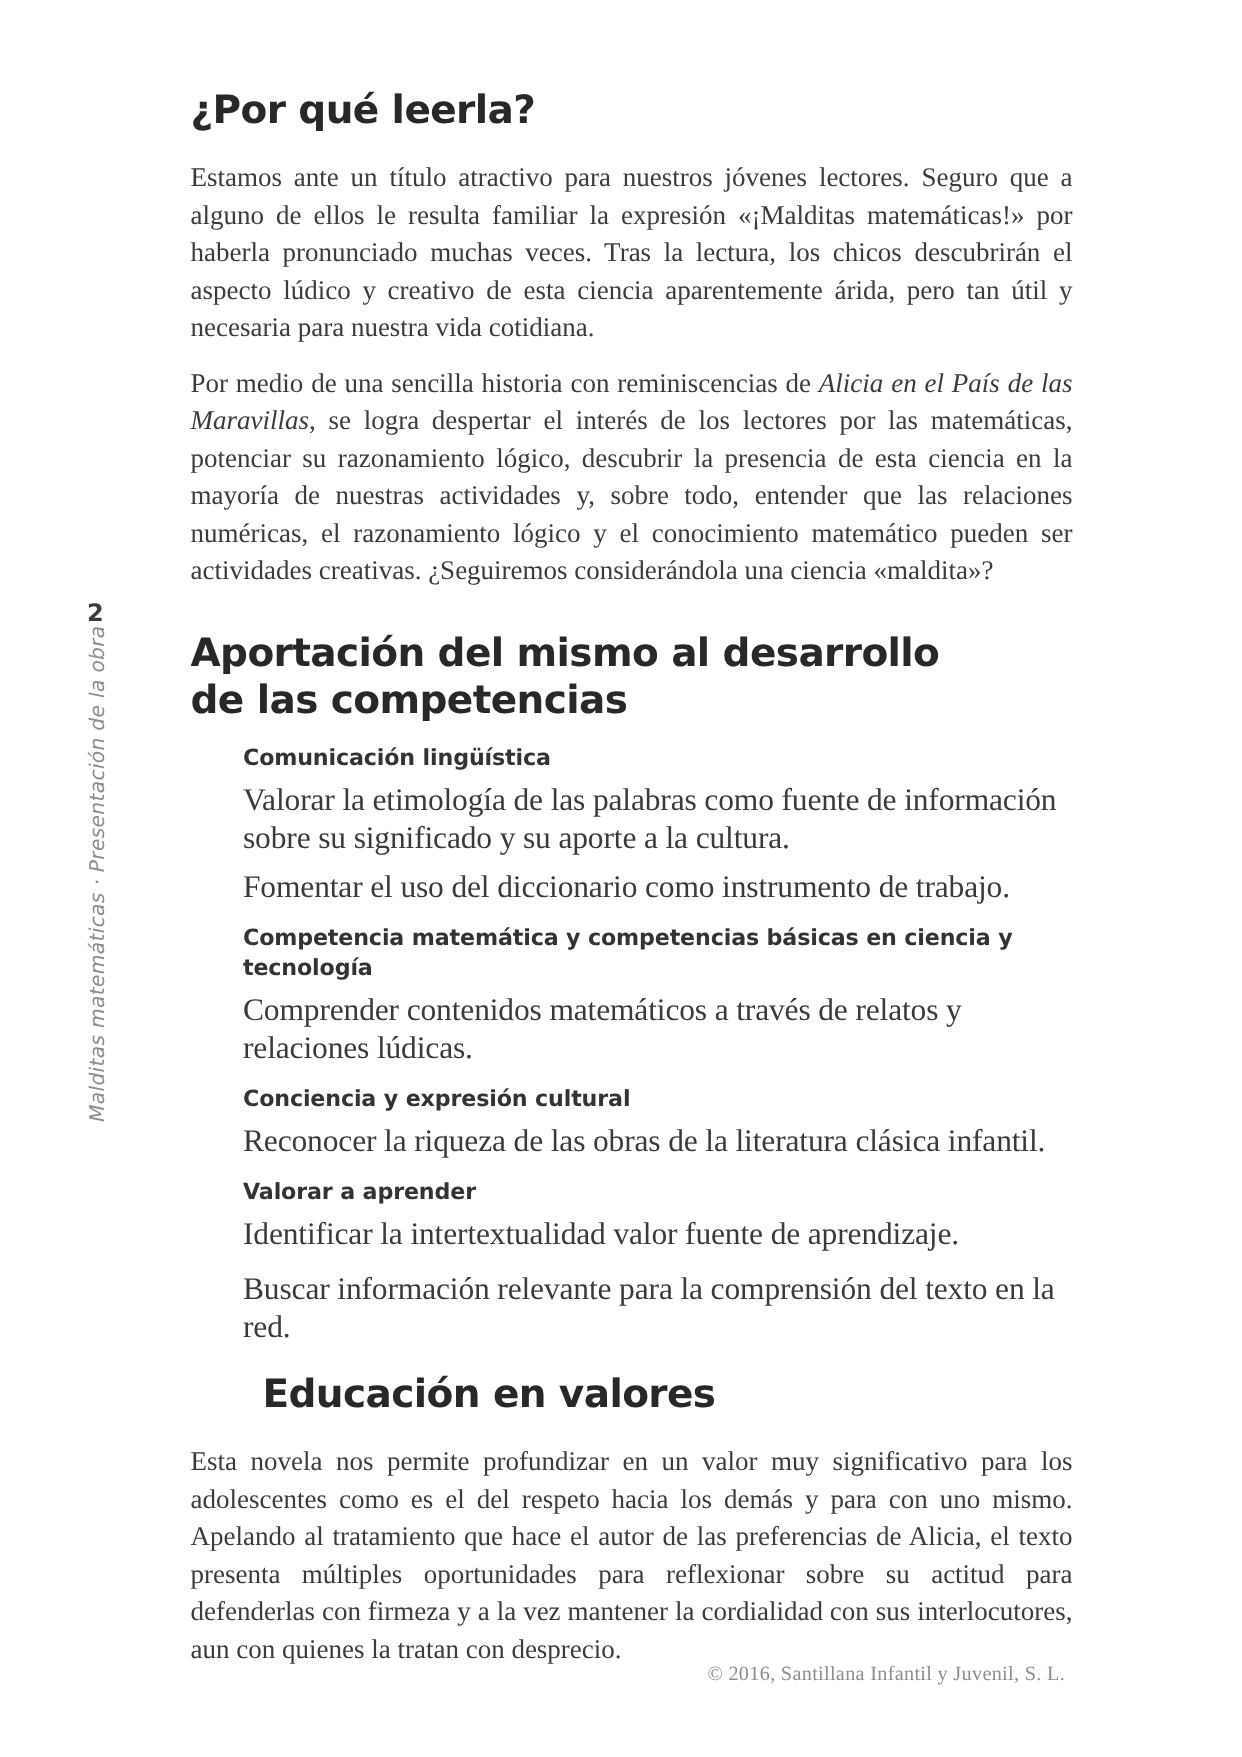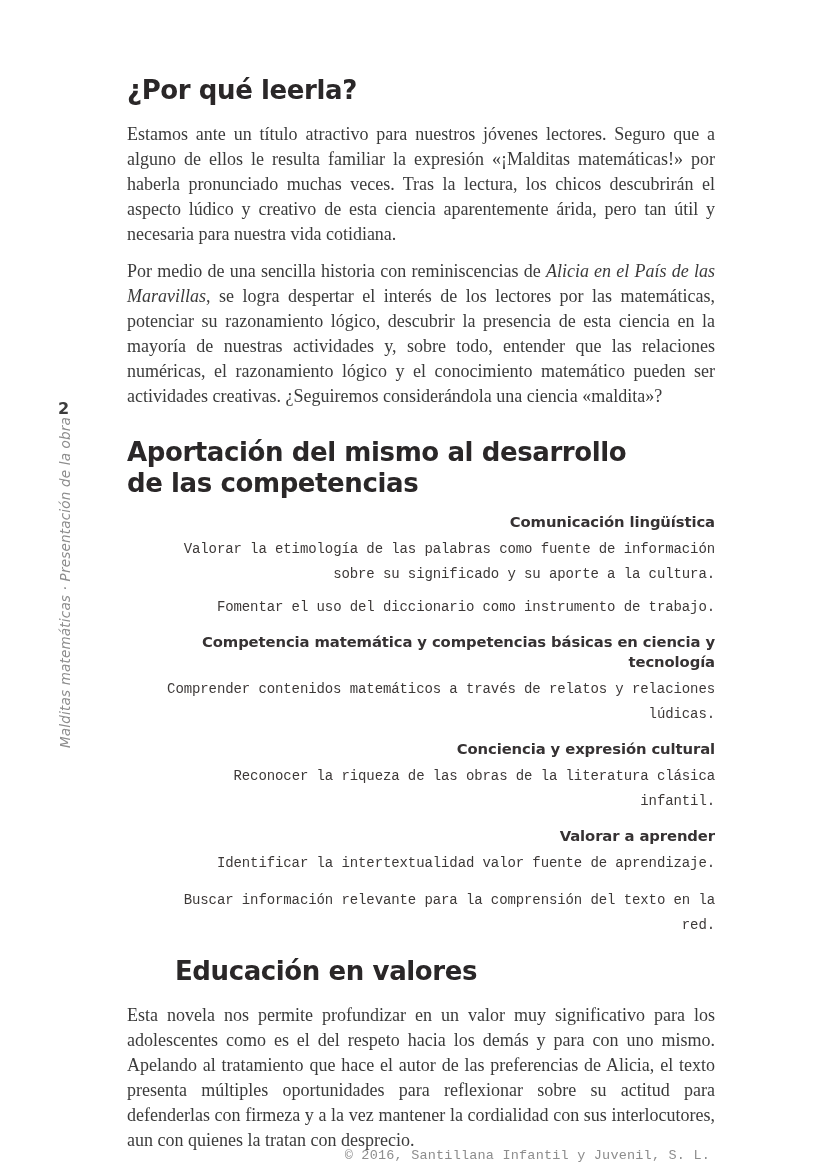--- a/index.html
+++ b/index.html
@@ -23,21 +23,21 @@
     transform: rotate(-90deg); transform-origin: 0 0;
     white-space: nowrap;
     font-family: "DejaVu Sans", sans-serif;
     font-style: italic; font-size: 13.5px; letter-spacing: 0.2px;
     color: #8d8d8d;
   }
 
   
   main {
     position: absolute; left: 127px; top: 0;
-    width: 588px; padding-top: 73px;
+    width: 588px; padding-top: 57px;
   }
   h1, h2 {
     font-family: "DejaVu Sans", sans-serif;
     font-weight: bold; color: #2a2728;
     letter-spacing: -0.4px;
     margin: 0;
   }
   .h-title { font-size: 26px; line-height: 34px; }
   .title-why { margin-bottom: 15px; }
   .title-comp { margin-top: 28px; margin-bottom: 13px; line-height: 31px; }
@@ -46,37 +46,37 @@
   p.serif {
     font-family: "Liberation Serif", serif;
     font-size: 18px; line-height: 25px;
     color: #3b3b3b;
     text-align: justify;
     hyphens: auto; -webkit-hyphens: auto;
     margin: 0 0 12px 0;
   }
   p.serif .it { font-style: italic; }
 
-  .comp-items { margin-left: 35px; width: 553px; text-align: right; }
+  .comp-items { margin-left: 35px; width: 553px; }
   .comp-item { margin-bottom: 12px; }
   .comp-item h3 {
     font-family: "DejaVu Sans", sans-serif;
     font-weight: bold; font-size: 14.8px; line-height: 20px;
     color: #363233; margin: 0 0 5px 0; letter-spacing: -0.1px;
   }
   .comp-item p {
-    font-family: Liberation Mono, monospace;
-    font-size: 14px; line-height: 25px;
+    font-family: Liberation Serif, serif;
+    font-size: 21px; line-height: 25px;
     color: #3d3938; margin: 0 0 8px 0; letter-spacing: -0.1px;
   }
 
   footer.credit {
     position: absolute; right: 118px; top: 1108px;
-    font-family: Liberation Mono, monospace;
-    font-size: 13.5px; color: #8d8d8d; letter-spacing: 0.2px; margin-top: 40px;
+    font-family: Liberation Serif, serif;
+    font-size: 13.5px; color: #8d8d8d; letter-spacing: 0.2px;
   }
 </style>
 </head>
 <body>
 
 <div class="page">
 
   <div class="page-number">2</div>
 
   <div class="vertical-label">Malditas matemáticas · Presentación de la obra</div>

